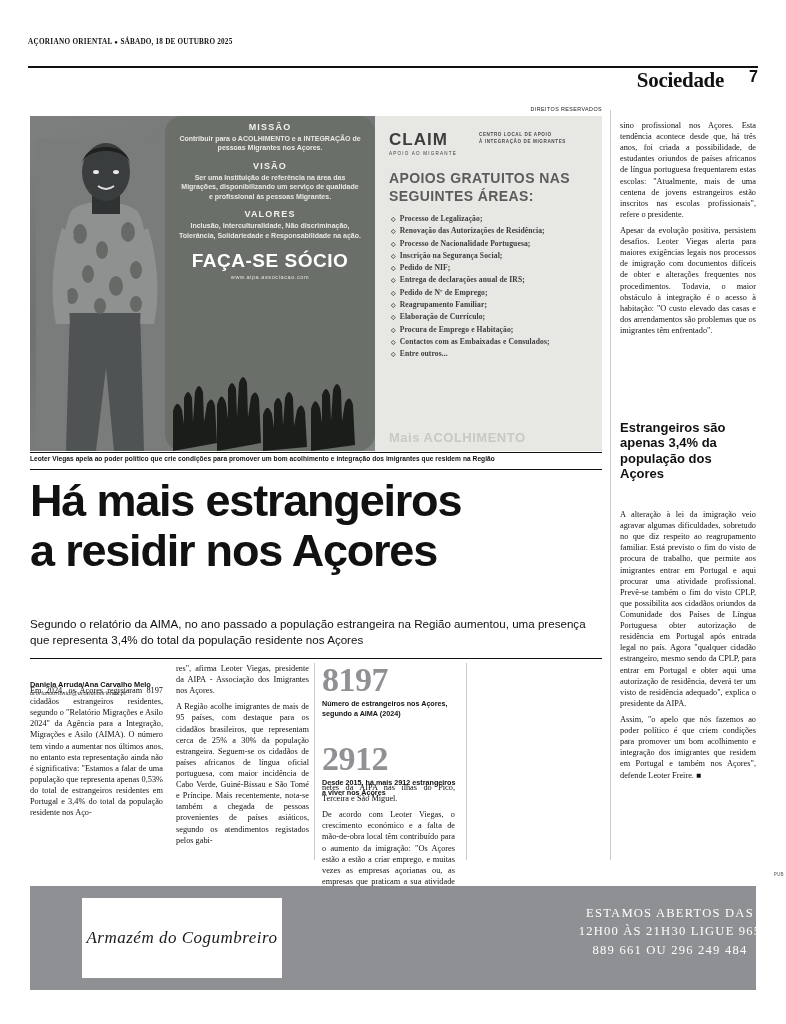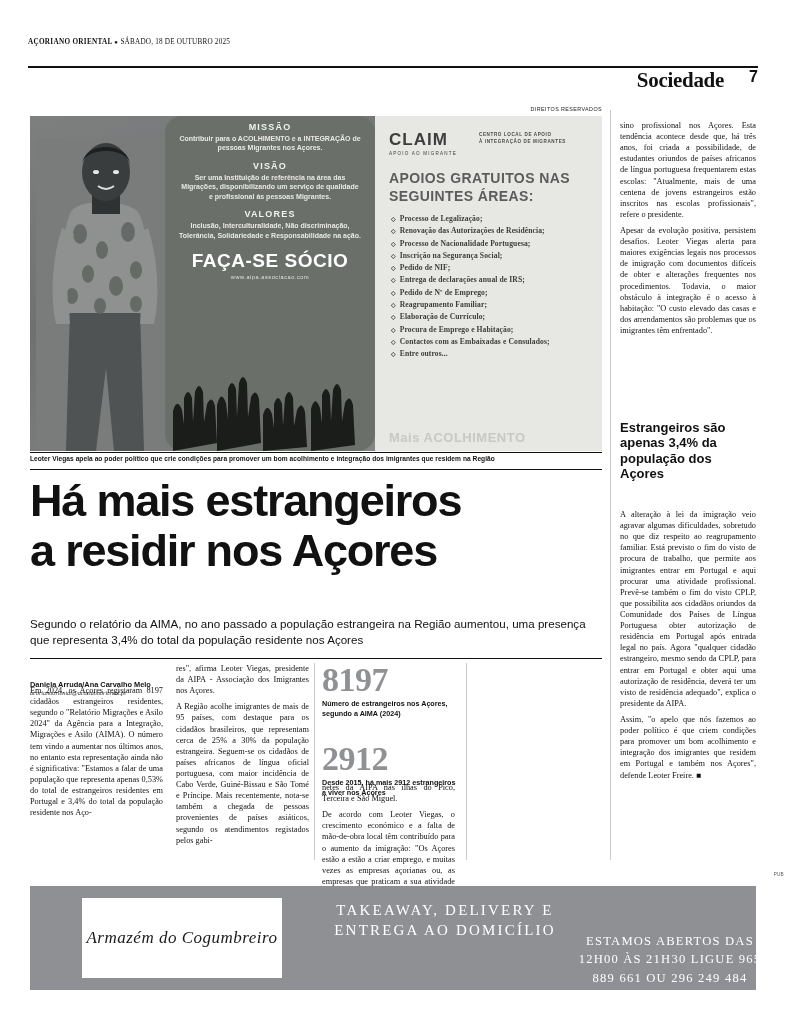--- a/index.html
+++ b/index.html
@@ -26,21 +26,21 @@
   }
   .masthead-left {
     font-family: "Liberation Serif", serif;
     font-size: 7.2px;
     letter-spacing: 0.3px;
     color: #111;
     font-weight: bold;
     text-transform: uppercase;
   }
   .masthead-left .dot { font-size: 6px; }
-  .masthead-left .date { font-weight: normal; letter-spacing: 0.2px; margin-top: 12px;}
+  .masthead-left .date { font-weight: bold; letter-spacing: 0.2px; margin-top: 12px;}
   .section-title {
     position: absolute;
     right: 34px;
     top: 30px;
     font-family: "Liberation Serif", serif;
     font-weight: bold;
     font-size: 21px;
     letter-spacing: -0.3px;
     color: #111;
   }
@@ -346,21 +346,20 @@
   }
   .ad-right {
     position: absolute;
     left: 540px; top: 18px; width: 200px;
     text-align: center;
     font-family: "Liberation Serif", serif;
     font-size: 12.6px;
     letter-spacing: 1.2px;
     line-height: 1.45;
     color: #ffffff;
-    margin-top: 28px;
   }
   .ad-tag {
     position: absolute;
     right: 2px; top: 872px;
     font-family: "Liberation Sans", sans-serif;
     font-size: 4.6px;
     color: #555;
     letter-spacing: 0.3px;
   }
 </style>
@@ -505,17 +504,16 @@
 
   <div class="vrule" style="left:610px; top:110px; height:750px;"></div>
   <div class="vrule" style="left:314px; top:663px; height:197px;"></div>
   <div class="vrule" style="left:466px; top:663px; height:197px;"></div>
 
   <div class="ad-tag">PUB</div>
   <div class="ad">
     <div class="ad-left">
       <div class="ad-logo">Armazém do Cogumbreiro</div>
     </div>
-    <div class="ad-mid">TAKEAWAY, DELIVERY E ENTREGA AO DOMICÍLIO</div>
     <div class="ad-right">ESTAMOS ABERTOS DAS 12H00 ÀS 21H30 LIGUE 965 889 661 OU 296 249 484</div>
   </div>
 
 </div>
 
 </body></html>

